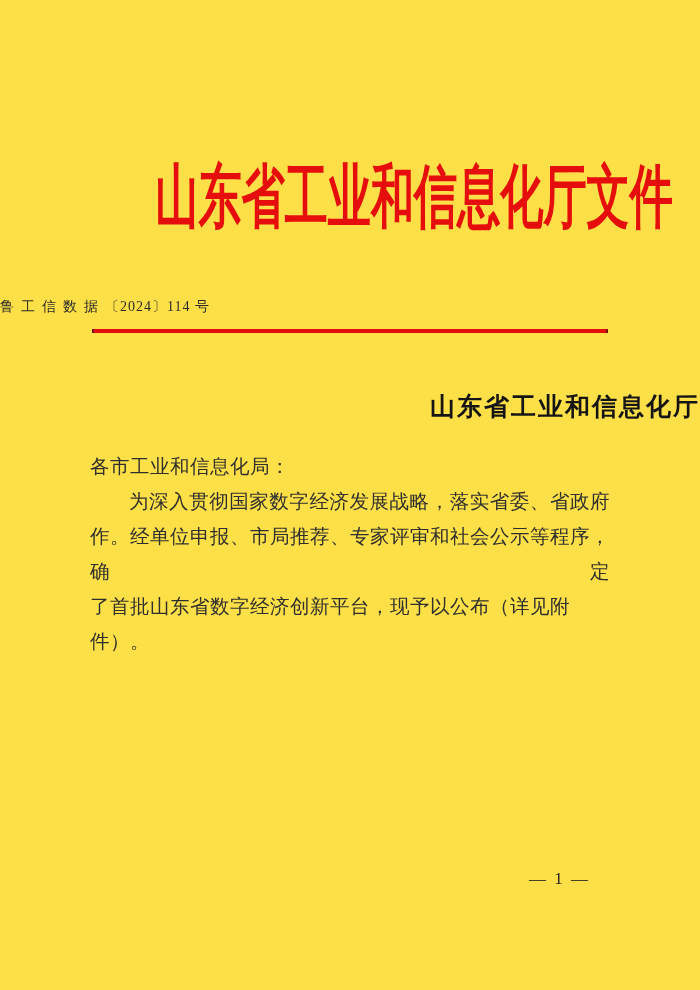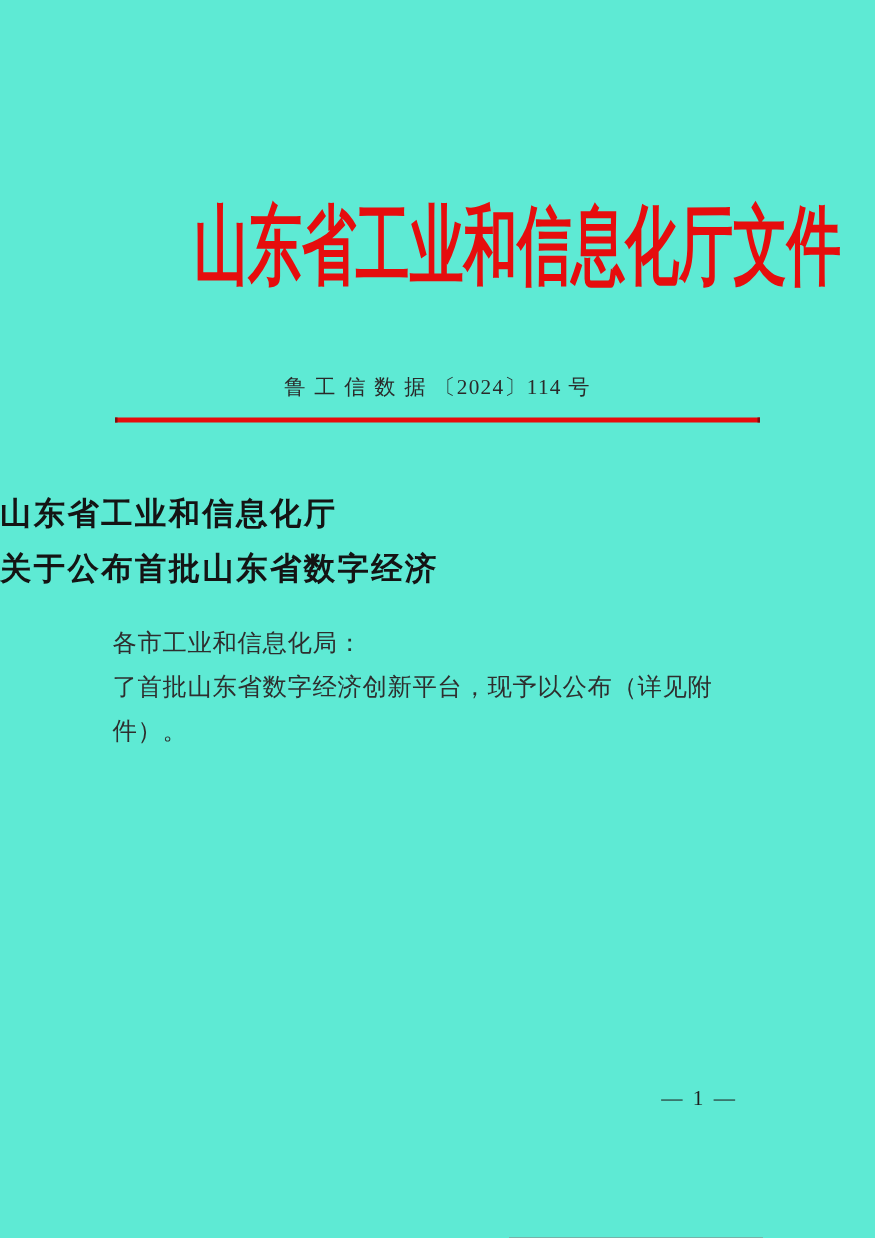--- a/index.html
+++ b/index.html
@@ -2,21 +2,21 @@
 <html><head>
 <meta charset="utf-8">
 <style>
   * { margin: 0; padding: 0; box-sizing: border-box; }
   html, body { background: #888; }
   .page {
     position: relative;
     width: 700px;
     height: 990px;
     margin: 0 auto;
-    background: #5eead4;
+    background: #fde047;
     font-family: "Liberation Serif", "DejaVu Serif", serif;
     color: #2e2e2e;
     overflow: hidden;
   }
   
   .banner {
     padding-top: 160px;
     text-align: center;
     white-space: nowrap;
   }
@@ -27,40 +27,39 @@
     font-weight: bold;
     color: #e60d0d;
     letter-spacing: 0px;
     transform: scaleX(0.625);
     transform-origin: center center;
     font-family: "Liberation Serif", "DejaVu Serif", serif;
   }
   
   .doc-number {
     margin-top: 64px;
-    text-align: center;
-    font-size: 17px;
+    font-size: 14px;
     color: #2a2a2a;
     white-space: nowrap;
   }
   .doc-number .spread { letter-spacing: 7px; }
   .doc-number .tight  { letter-spacing: 1px; }
   
   .red-rule {
     width: 516px;
     height: 4px;
     margin: 13px auto 0 auto;
     background: #e60d0d;
     border-left: 2px solid #7a1010;
     border-right: 2px solid #7a1010;
   }
   
   .doc-title {
     margin-top: 52px;
-    text-align: left;
+    text-align: right;
     font-weight: bold;
     color: #141414;
     font-size: 25px;
     line-height: 44px;
     letter-spacing: 2px;
   }
   
   .body-text {
     margin-top: 20px;
     padding-left: 90px;
@@ -97,24 +96,25 @@
   </div>
 
   <div class="doc-number">
     <span class="spread">鲁工信数据</span><span class="tight">〔2024〕114 号</span>
   </div>
 
   <div class="red-rule"></div>
 
   <div class="doc-title">
     <div class="title-line">山东省工业和信息化厅</div>
-    <div class="title-line">关于公布首批山东省数字经济</div>
   </div>
 
   <div class="body-text">
     <div class="line">各市工业和信息化局：</div>
+    <div class="line indent j">为深入贯彻国家数字经济发展战略，落实省委、省政府</div>
+    <div class="line j">作。经单位申报、市局推荐、专家评审和社会公示等程序，确定</div>
     <div class="line">了首批山东省数字经济创新平台，现予以公布（详见附件）。</div>
 
   </div>
 
   <div class="page-number">— 1 —</div>
 
 </div>
 
 </body></html>

